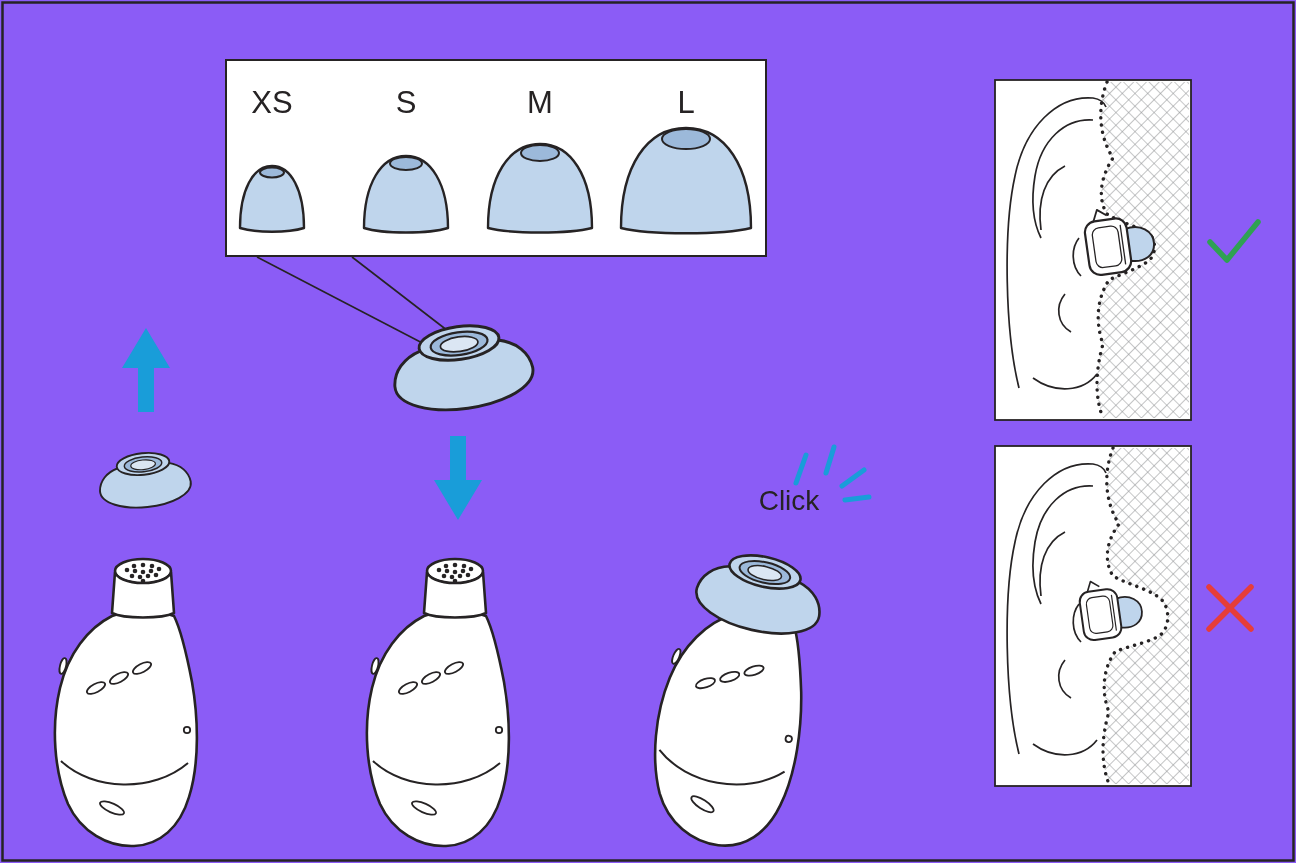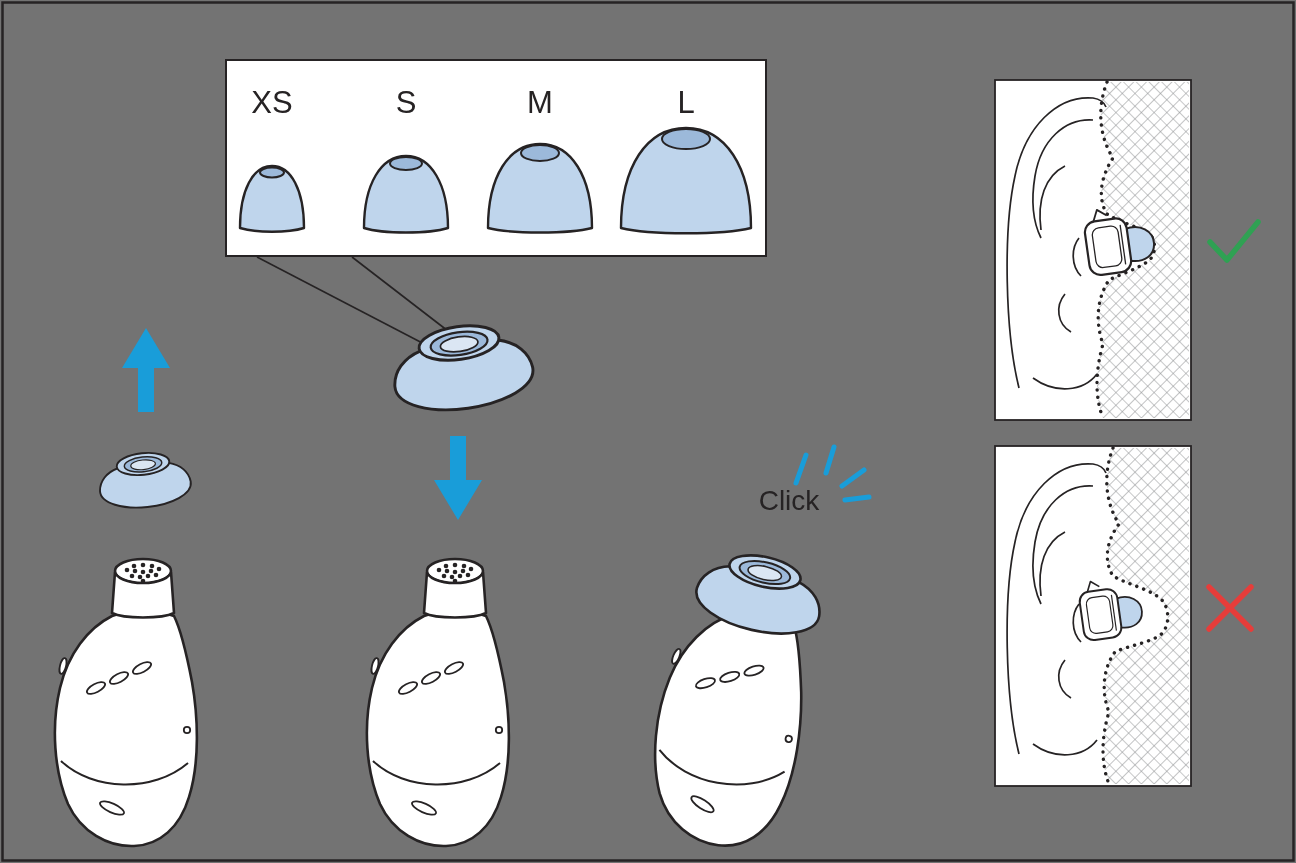--- a/index.html
+++ b/index.html
@@ -1,17 +1,17 @@
 <!DOCTYPE html>
 <html style="--outline: #262324; --tip-fill: #bfd5ec; --tip-inner: #9cb9da; --tip-hole: #dbe6f3; --accent-blue: #199dd9; --check-green: #2fa153; --cross-red: #e63d3a; --hatch-line: #8f9194;"><head>
 <meta charset="utf-8">
 <style>
   html,body { margin:0; padding:0; background:#ffffff; }
   .canvas {
-    position:relative; width:1296px; height:863px; background:#737373;
+    position:relative; width:1296px; height:863px; background:#8b5cf6;
     font-family:"Liberation Sans", sans-serif; overflow:hidden;
   }
   svg { display:block; }
   .lbl   { font-family:"Liberation Sans",sans-serif; font-size:31px; fill:var(--outline,#262324); text-anchor:middle; }
   .click { font-family:"Liberation Sans",sans-serif; font-size:28px; fill:var(--outline,#262324); text-anchor:middle; }
   .tip      { fill:var(--tip-fill,#bfd5ec); stroke:var(--outline,#262324); stroke-width:2.4; stroke-linejoin:round; }
   .tip-top  { fill:var(--tip-inner,#9cb9da); stroke:var(--outline,#262324); stroke-width:2; }
   .tip-hole { fill:var(--tip-hole,#dbe6f3); stroke:var(--outline,#262324); stroke-width:1.4; }
   .tip-mid  { fill:var(--tip-inner,#9cb9da); stroke:var(--outline,#262324); stroke-width:1.8; }
   .bud      { fill:#ffffff; stroke:var(--outline,#262324); stroke-width:2.6; stroke-linejoin:round; }

